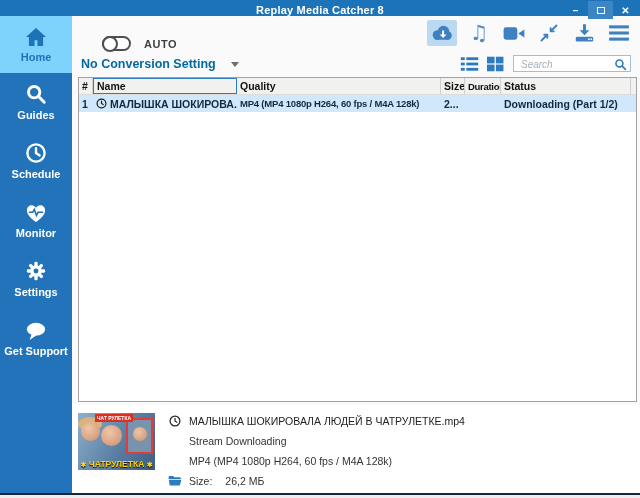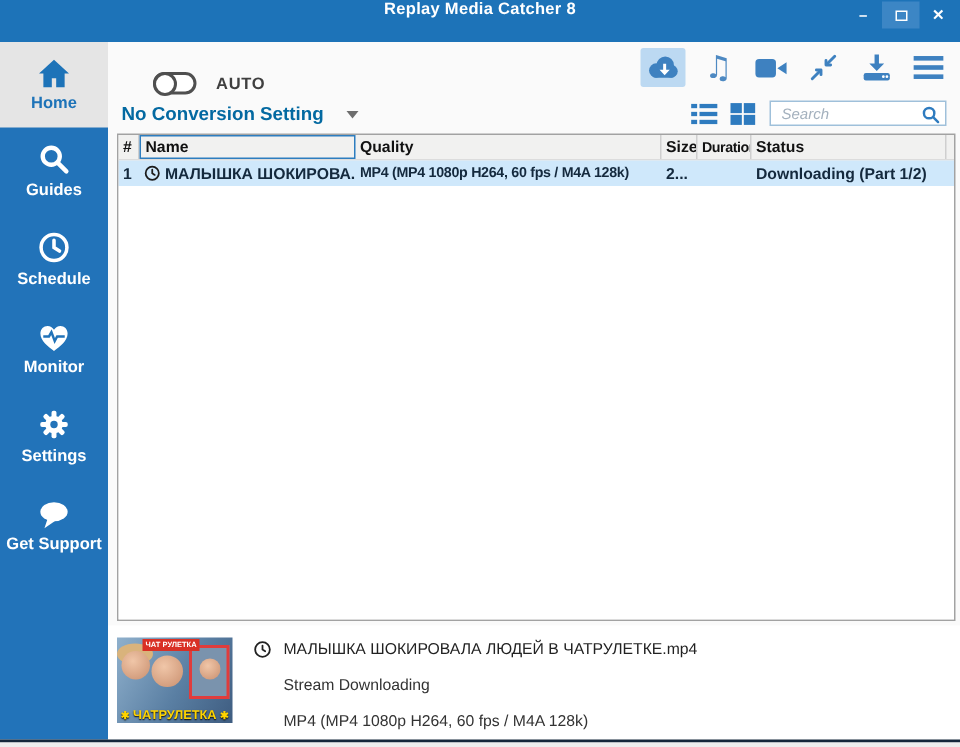--- a/index.html
+++ b/index.html
@@ -1,29 +1,29 @@
 <!DOCTYPE html>
 <html><head>
 <meta charset="utf-8">
 <style>
   html,body{margin:0;padding:0;background:#d8d8d8;}
   *{box-sizing:border-box;}
   .window{width:640px;height:498px;font-family:"Liberation Sans",sans-serif;display:flex;flex-direction:column;background:#fff;position:relative;overflow:hidden;}
   
-  .titlebar{height:28px;background:#1d73b8;position:relative;display:flex;align-items:flex-start;flex:0 0 auto;}
+  .titlebar{height:16px;background:#1d73b8;position:relative;display:flex;align-items:flex-end;flex:0 0 auto;}
   .title{width:100%;text-align:center;font-size:11px;font-weight:bold;color:#fff;letter-spacing:.2px;}
   .win-controls{position:absolute;right:2px;top:0;height:20px;display:flex;align-items:center;}
   .win-btn{width:25px;height:18px;display:flex;align-items:center;justify-content:center;color:#fff;font-size:10px;font-weight:bold;cursor:default;}
   .win-btn.max{background:#3c86c5;}
   .max-glyph{width:8px;height:7px;border:1.5px solid #fff;display:block;}
   
   .content{flex:1 1 auto;display:flex;min-height:0;}
   .sidebar{width:72px;background:#2273b9;display:flex;flex-direction:column;flex:0 0 auto;}
   .side-item{display:flex;flex-direction:column;align-items:center;gap:4px;color:#fff;font-size:11px;font-weight:bold;padding:10px 0 11px;cursor:default;}
-  .side-item.active{background:#e5e5e5;color:#1d73b8;padding:9px 0 10px;}
+  .side-item.active{background:#7dd3fc;color:#1d73b8;padding:9px 0 10px;}
   .side-item .icn{height:22px;display:flex;align-items:flex-end;justify-content:center;}
   .side-label{white-space:nowrap;}
   
   .main{flex:1;display:flex;flex-direction:column;background:#fafafa;min-width:0;}
   .toolbar{height:34px;display:flex;align-items:center;padding:0 8px 0 30px;flex:0 0 auto;}
   .auto-wrap{display:flex;align-items:center;gap:13px;margin-top:21px;}
   .toggle{position:relative;width:29px;height:15px;border:2px solid #4f4f4f;border-radius:9px;background:#fff;}
   .toggle .knob{position:absolute;left:-2px;top:-2.5px;width:16px;height:16px;border:2px solid #4f4f4f;border-radius:50%;background:#fff;}
   .auto-label{font-size:11px;font-weight:bold;color:#3f3f3f;letter-spacing:.5px;}
   .tool-icons{margin-left:auto;display:flex;align-items:center;gap:9px;}
@@ -315,20 +315,30 @@
             <span>МАЛЫШКА ШОКИРОВАЛА ЛЮДЕЙ В ЧАТРУЛЕТКЕ.mp4</span>
           </div>
           <div class="dline">
             <span class="dicon"></span>
             <span>Stream Downloading</span>
           </div>
           <div class="dline">
             <span class="dicon"></span>
             <span>MP4 (MP4 1080p H264, 60 fps / M4A 128k)</span>
           </div>
+          <div class="dline">
+            <span class="dicon">
+              <svg width="14" height="11" viewBox="0 0 24 19" fill="#2e7bbf">
+                  <path d="M1 3.2A1.6 1.6 0 0 1 2.6 1.6h6.2l2 2.2h9.6A1.6 1.6 0 0 1 22 5.4V7H1z"></path>
+                  <path d="M1.4 8.4h21.8L20.2 18H2.8z"></path>
+                </svg>
+            </span>
+            <span class="size-label">Size:</span>
+            <span>26,2 МБ</span>
+          </div>
         </div>
       </div>
 
     </div>
   </div>
 
   <div class="strip-dark"></div>
   <div class="strip-light"></div>
 </div>
 

